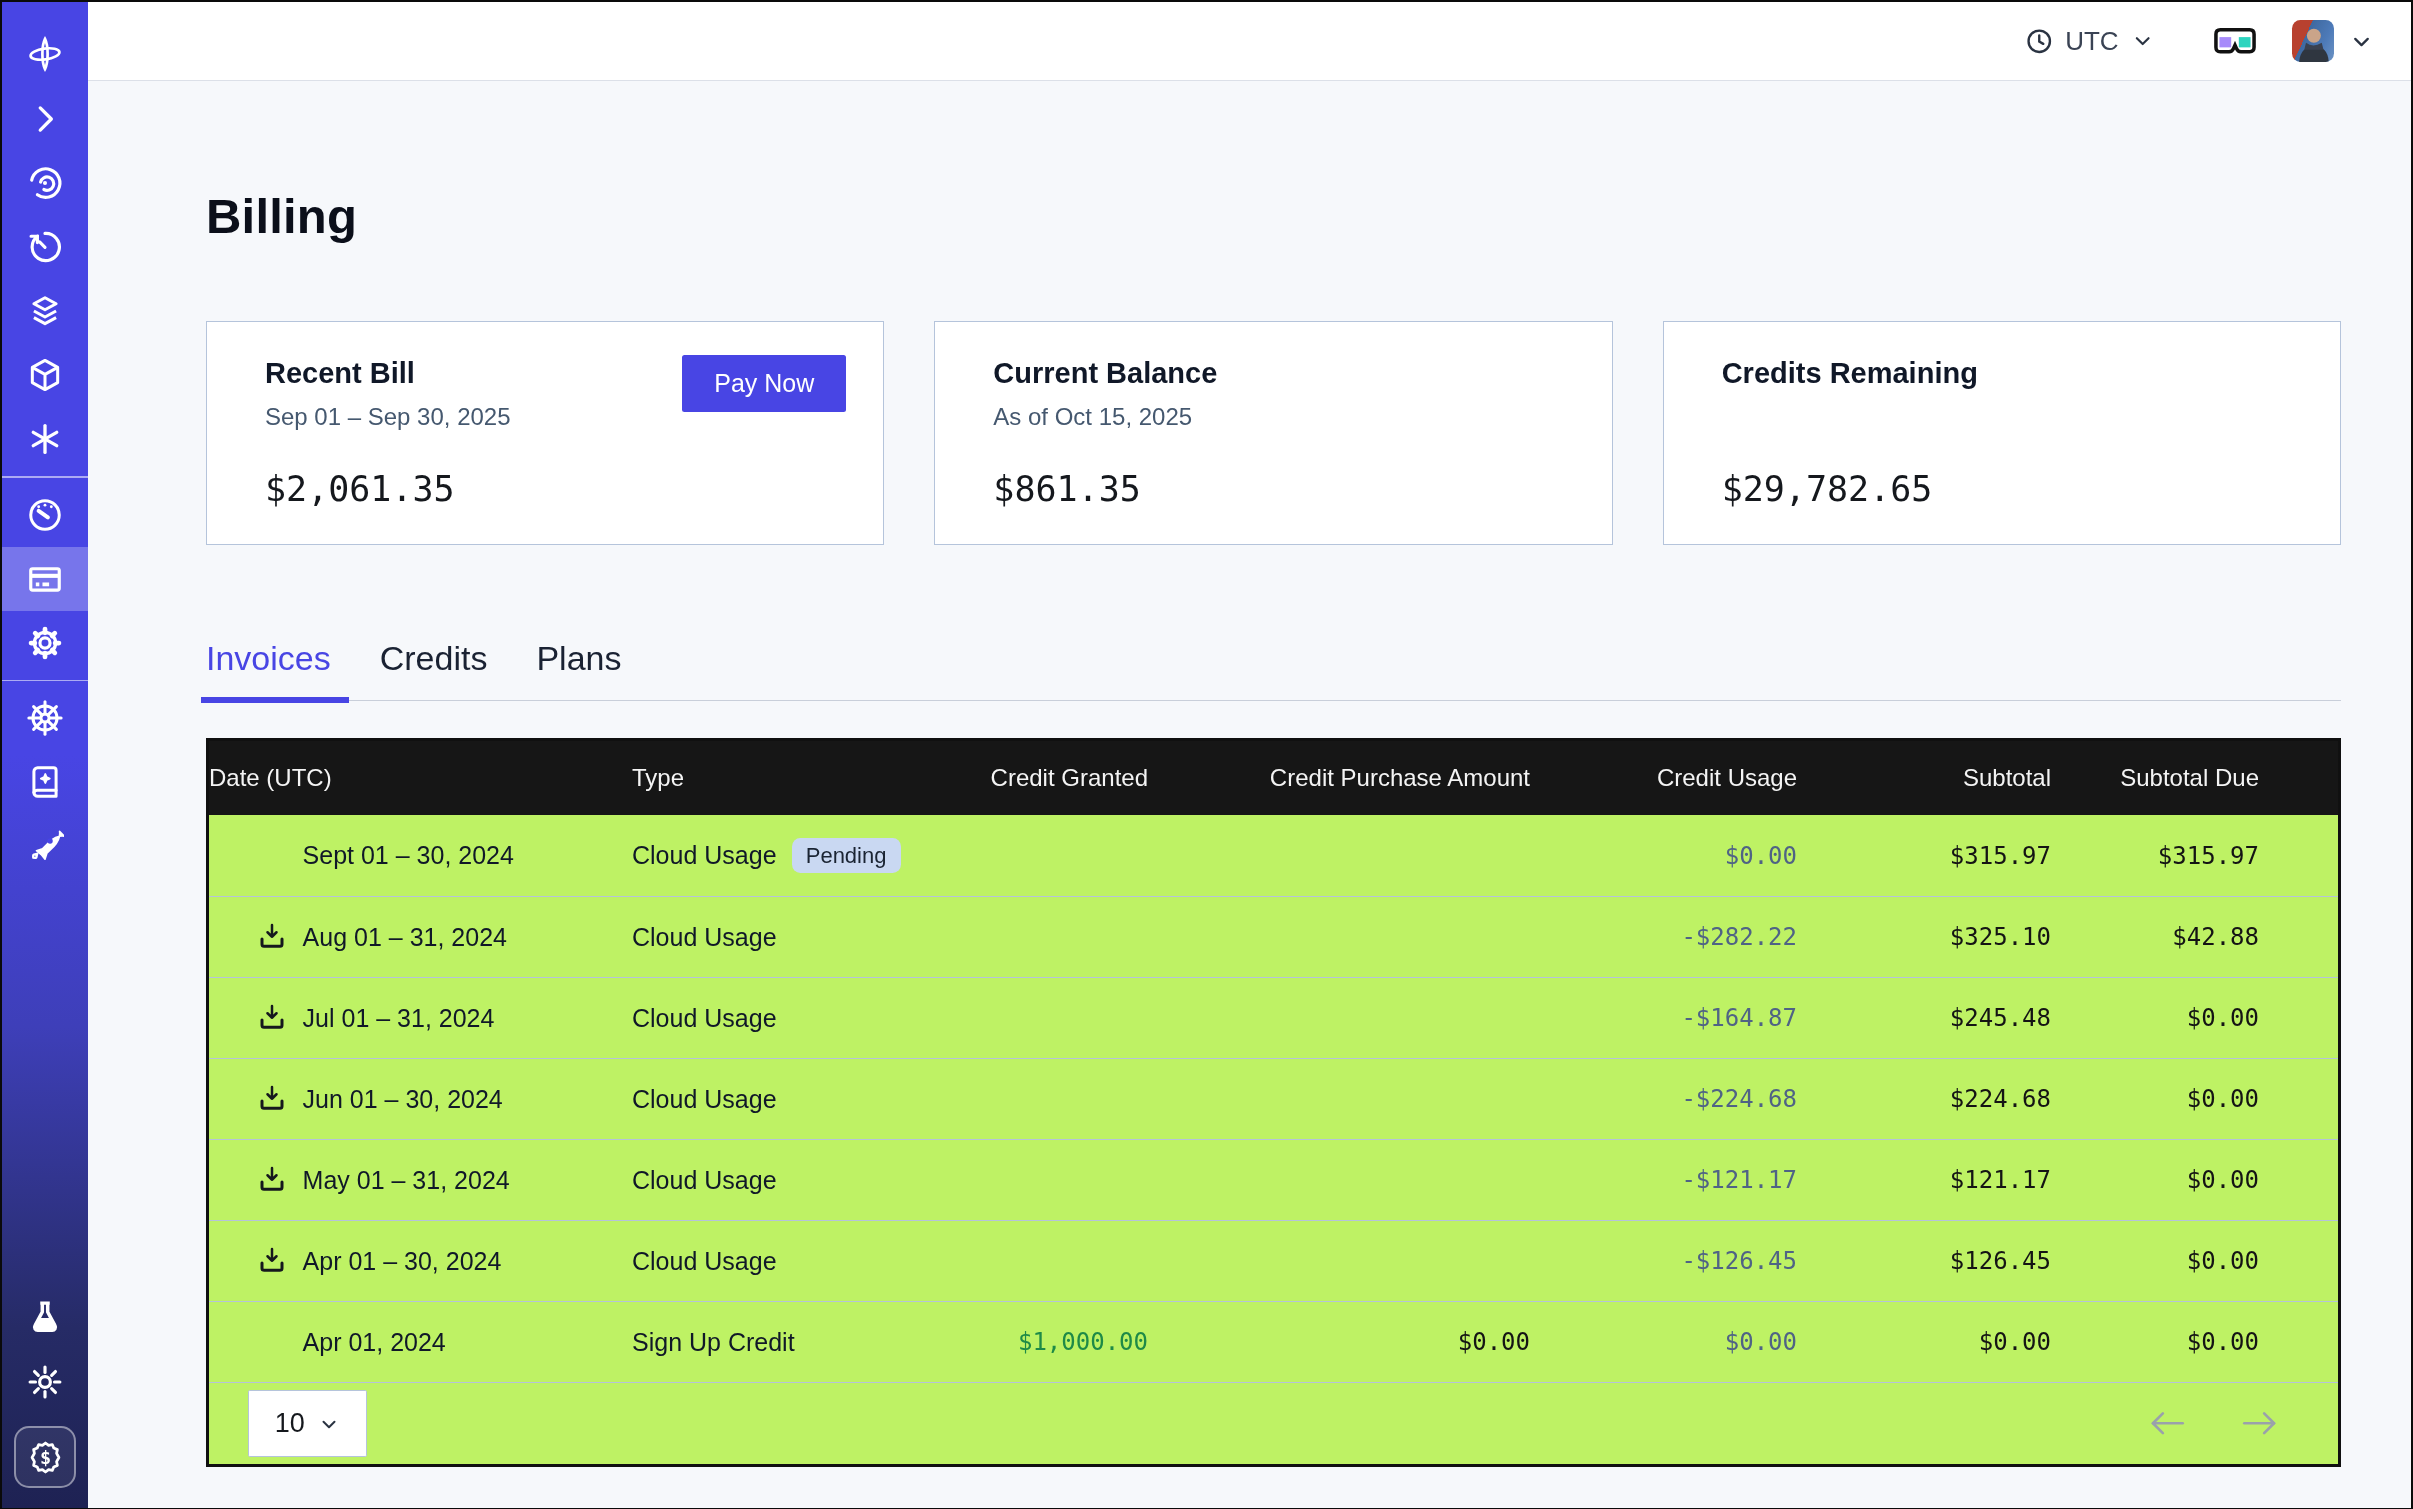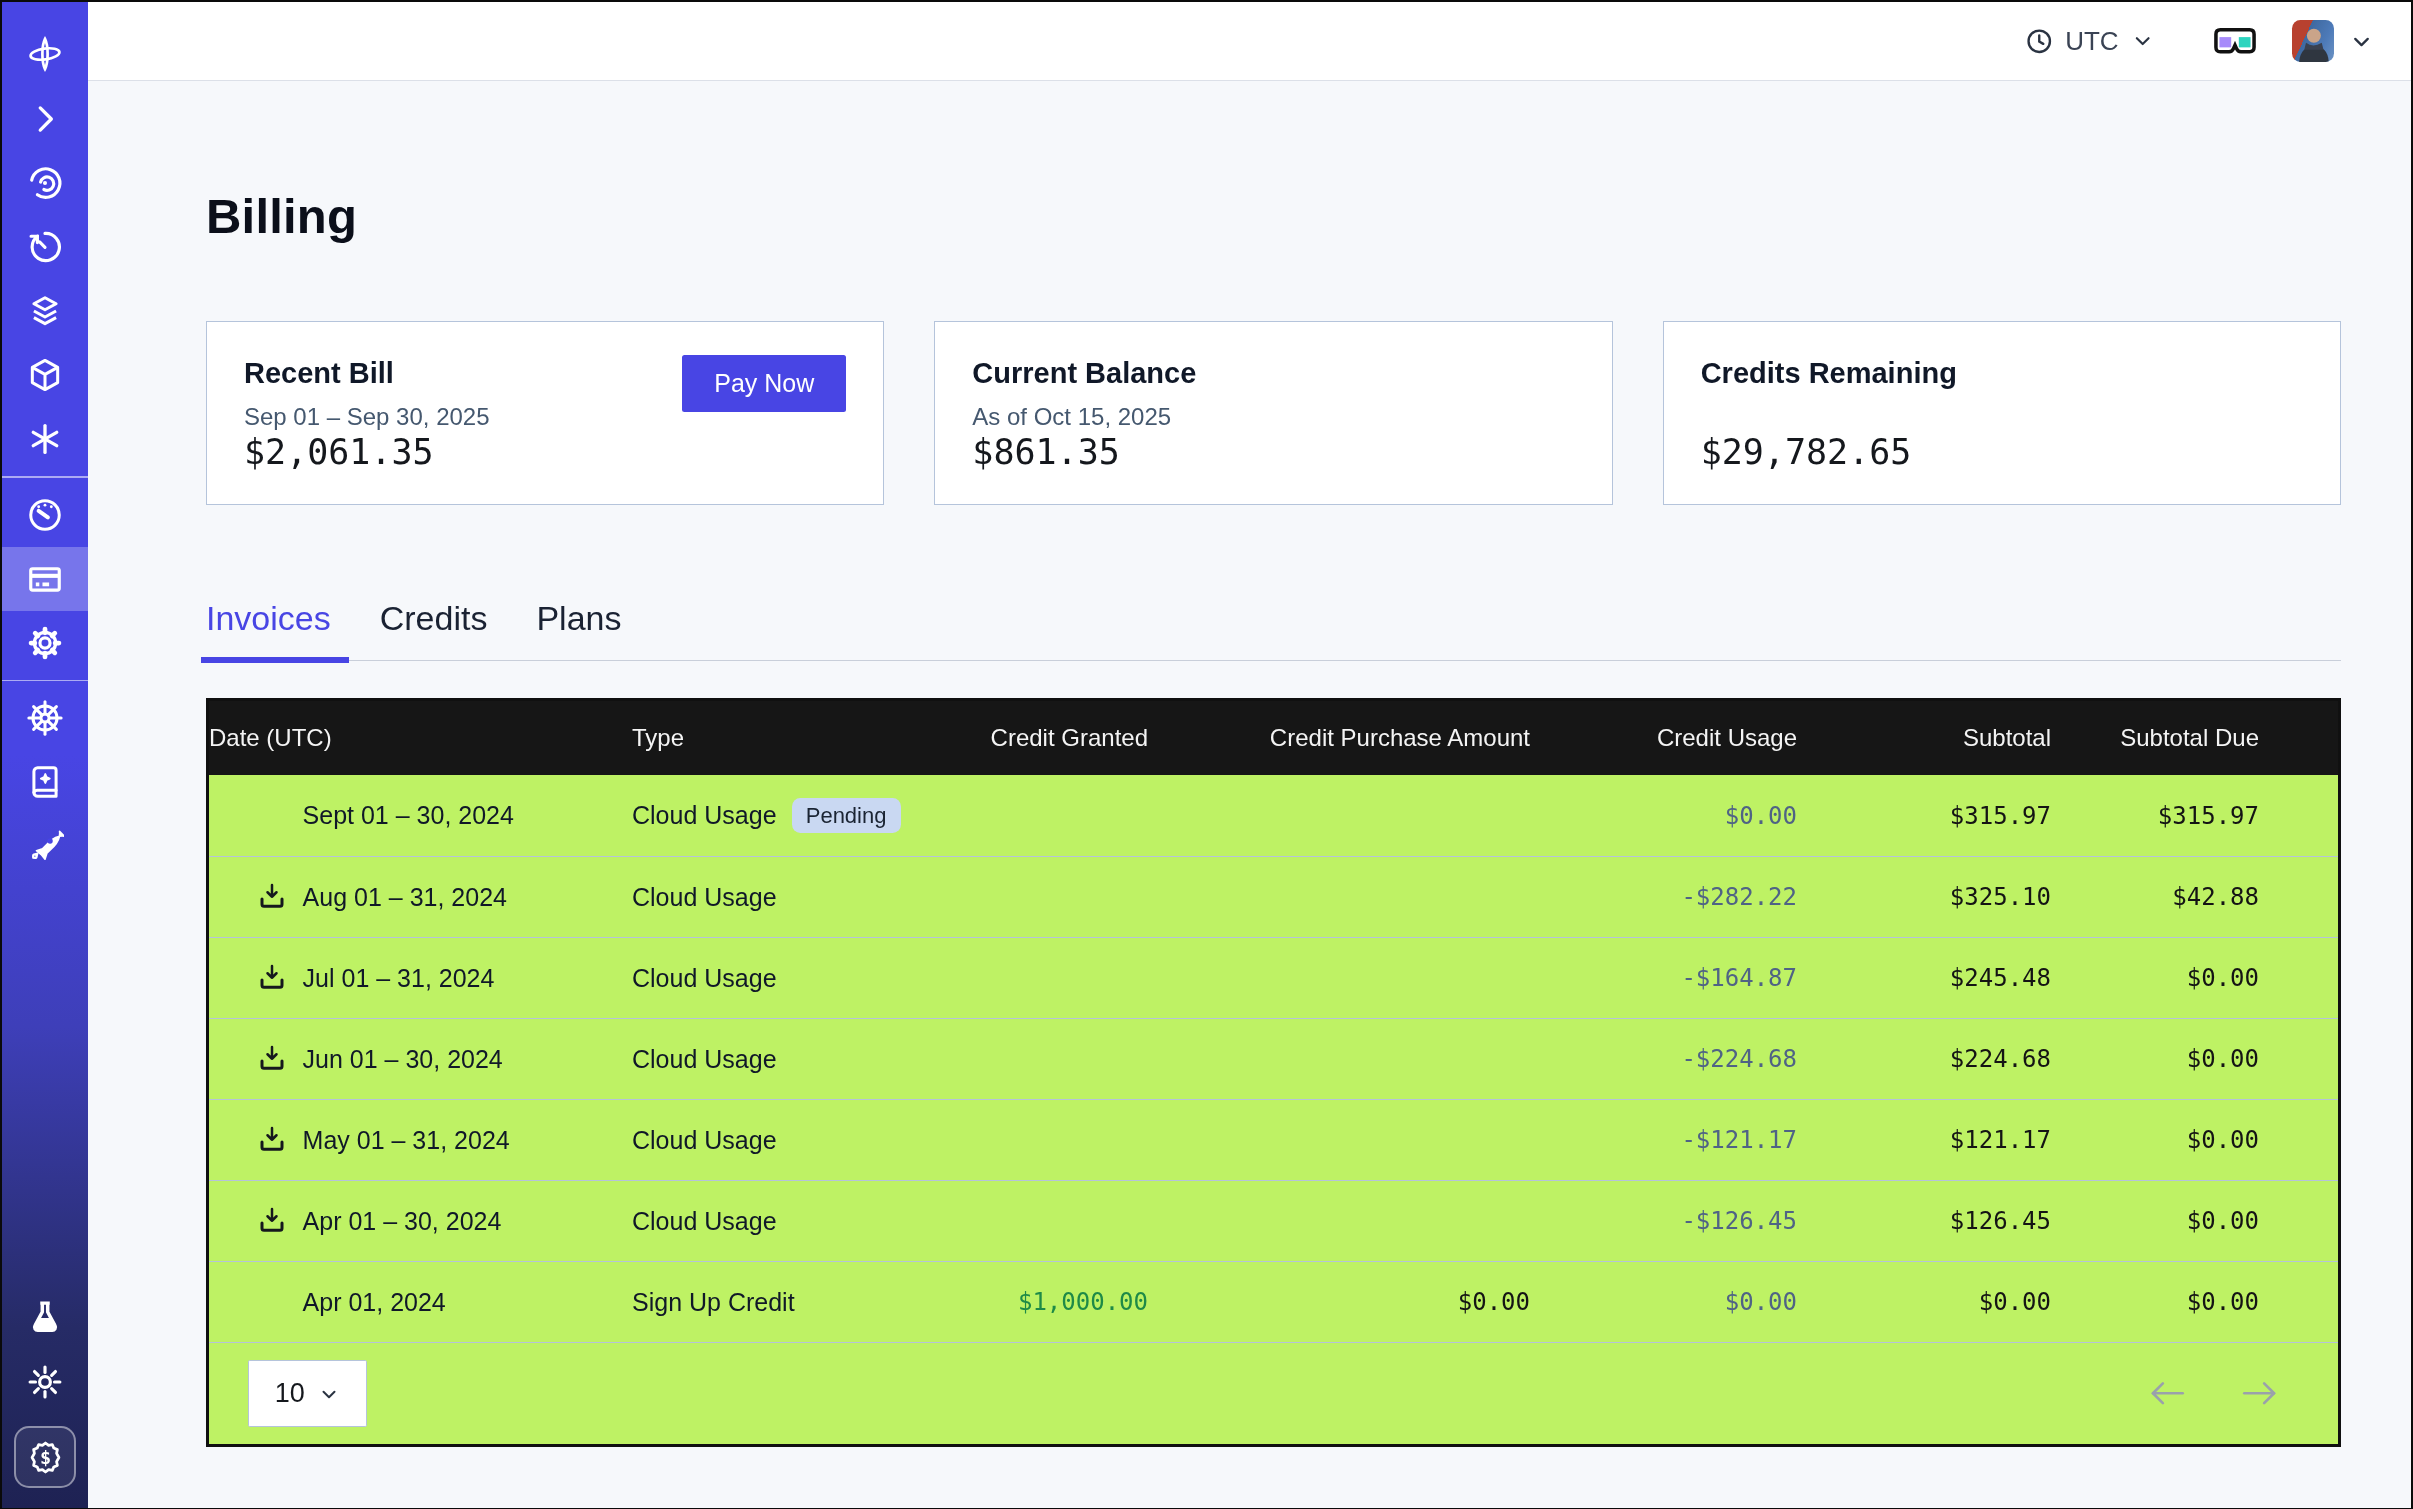--- a/index.html
+++ b/index.html
@@ -49,21 +49,21 @@
   }
   .avatar svg { position:absolute; inset:0; width:100%; height:100%; }
 
   .content { flex: 1; overflow: hidden; padding: 0 70px 0 118px; }
 
   .page-title { font-size: 49px; font-weight: 600; letter-spacing: 0.2px; color: #0B0F1A; margin-top: 107px; }
 
   
   .cards { display: grid; grid-template-columns: 1fr 1fr 1fr; gap: 50px; margin-top: 77px; }
   .card {
-    background: #fff; border: 1.7px solid #B5C4DB; height: 184px; padding: 35px 37px;
+    background: #fff; border: 1.7px solid #B5C4DB; height: 224px; padding: 35px 58px;
     display: flex; flex-direction: column; position: relative;
   }
   .card-title { font-size: 29px; font-weight: 600; color: #101828; }
   .card-subtitle { font-size: 24px; color: #45586F; margin-top: 13.4px; min-height: 28.5px; }
   .card-amount { font-family: "DejaVu Sans Mono", monospace; font-size: 35px; color: #15181D; margin-top: auto; }
   .pay-btn {
     position: absolute; top: 33px; right: 37px; background: #4845E4; color: #fff;
     font-size: 25px; padding: 14.2px 32px; border: none; border-radius: 2.5px; cursor: pointer;
     font-family: "Liberation Sans", sans-serif;
   }
@@ -92,21 +92,21 @@
   .dl-icon svg { width: 30px; height: 30px; }
   .type-cell { display: flex; align-items: center; }
   .badge {
     background: #C9D8F2; color: #1A2433; font-size: 22px; padding: 6.7px 14.2px; border-radius: 8.4px;
     margin-left: 15px; line-height: 1;
   }
   .mono { font-family: "DejaVu Sans Mono", monospace; font-size: 24px; color: #141414; }
   .td.usage { color: #4F6385; }
   .td.green { color: #1E8A47; }
 
-  .tfoot { display: flex; align-items: center; justify-content: space-between; border-top: 1.7px solid #B5C3DA; height: 102px; padding: 0 59px 0 39px; }
+  .tfoot { display: flex; align-items: center; justify-content: space-between; border-top: 1.7px solid #B5C3DA; height: 82px; padding: 0 59px 0 39px; }
   .page-size {
     width: 119px; height: 67px; border: 1.7px solid #B5C4DB; border-radius: 1.7px; background: #fff;
     display: flex; align-items: center; justify-content: center; gap: 13.4px; font-size: 27px; color: #15181D; cursor: pointer;
   }
   .pager-arrows { display: flex; align-items: center; gap: 55px; }
   .pager-arrows svg { width: 38px; height: 28.5px; display: block; cursor: pointer; }
 </style>
 </head>
 <body>
 

